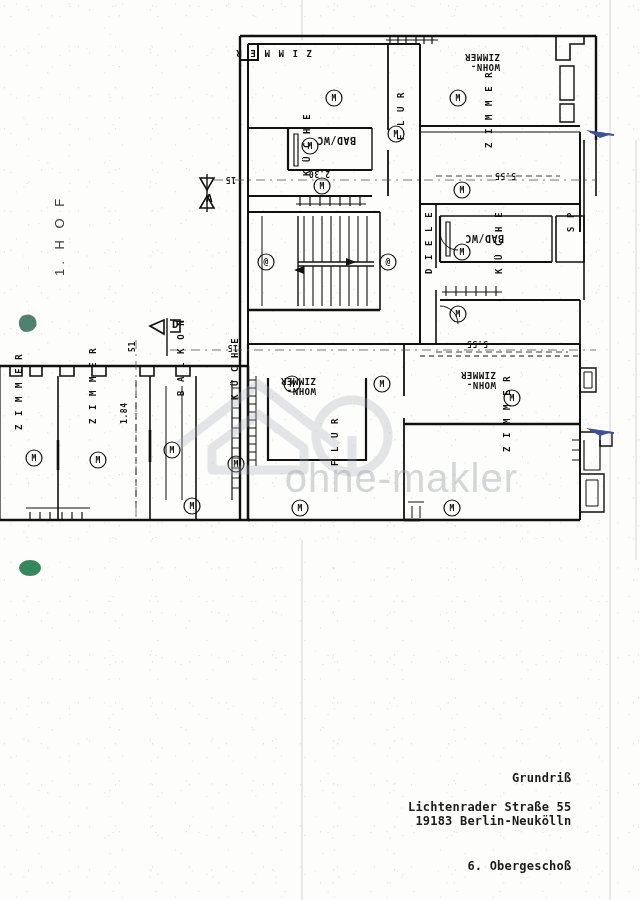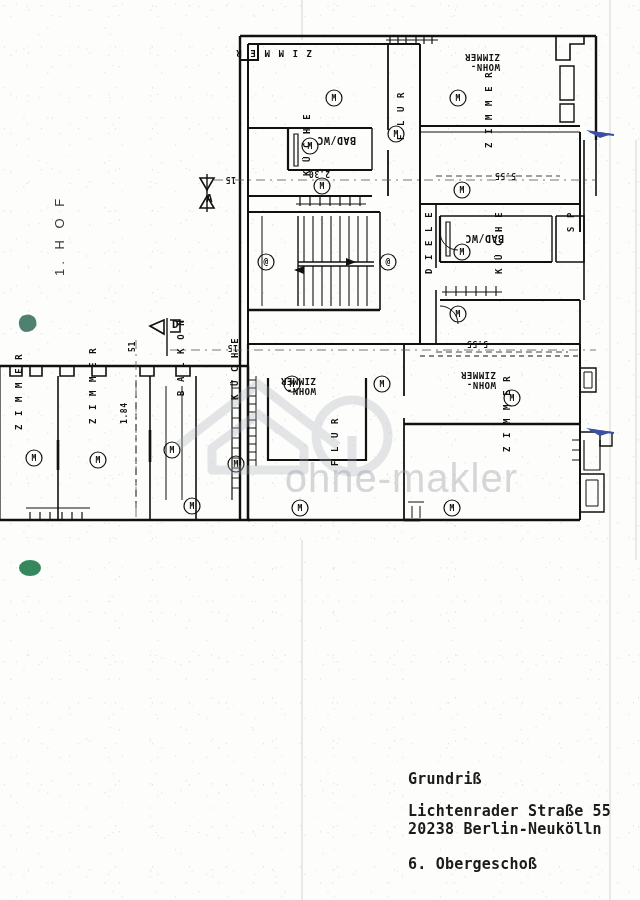--- a/index.html
+++ b/index.html
@@ -62,27 +62,28 @@
   
   #plan-svg { position: absolute; left: 0; top: 0; z-index: 3; }
   
   #caption {
     position: absolute;
     left: 408px;
     top: 772px;
     z-index: 8;
     color: #1b1b1b;
     font-family: "DejaVu Sans Mono", monospace;
-    font-size: 15px;
+    font-size: 12px;
     line-height: 1.05;
     font-weight: bold;
     letter-spacing: 0.2px;
+    text-align: right;
   }
   #caption .cap-title { margin-bottom: 16px; }
-  #caption .cap-addr  { margin-bottom: 20px; }
+  #caption .cap-addr  { margin-bottom: 32px; }
   #caption .cap-addr div { margin-bottom: 2px; }
   
   .room-label {
     position: absolute;
     z-index: 4;
     color: #111;
     font-family: "DejaVu Sans Mono", monospace;
     font-size: 9px;
     font-weight: bold;
     letter-spacing: 1.6px;
@@ -438,18 +439,18 @@
   <div class="dim-label" style="left:236px; top:184px; transform: rotate(180deg);">15</div>
   <div class="dim-label" style="left:238px; top:352px; transform: rotate(180deg);">15</div>
 
   <div class="sec-label" style="left:206px; top:192px;">A</div>
   <div class="sec-label" style="left:172px; top:318px;">D</div>
 
   <div id="caption">
     <div class="cap-title">Grundriß</div>
     <div class="cap-addr">
       <div>Lichtenrader Straße 55</div>
-      <div>20238 Berlin-Neukölln</div>
+      <div>19183 Berlin-Neukölln</div>
     </div>
     <div class="cap-floor">6. Obergeschoß</div>
   </div>
 
 </div>
 
 </body></html>

